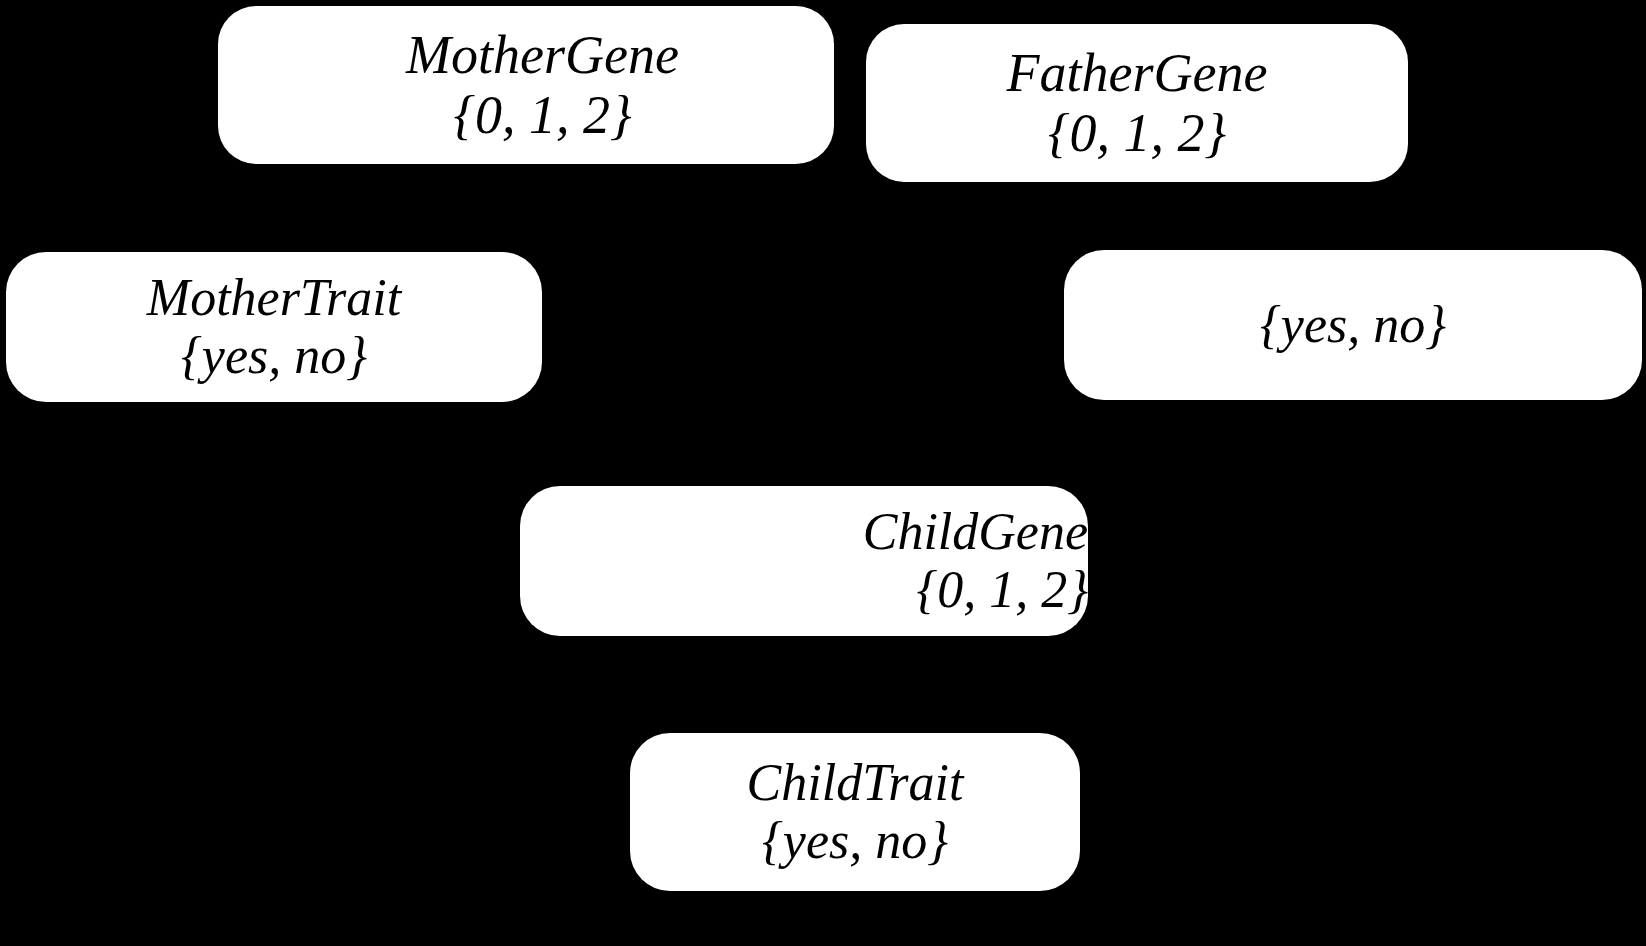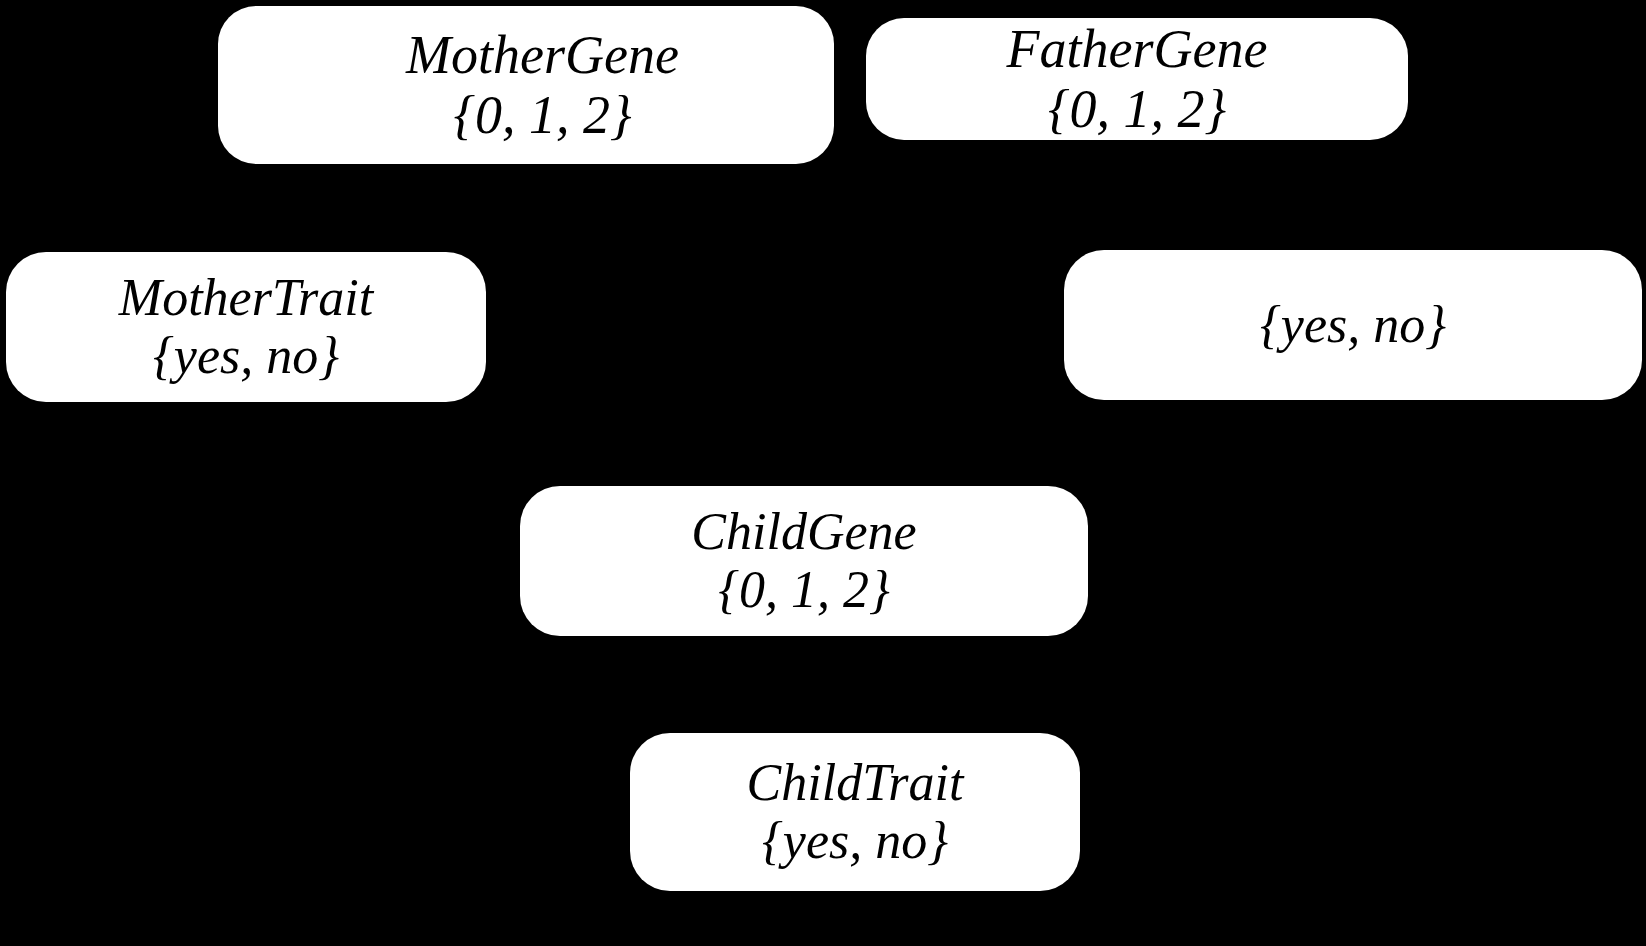--- a/index.html
+++ b/index.html
@@ -38,34 +38,34 @@
     display: block;
     white-space: nowrap;
   }
 
   
   #node-mother-gene {
     left: 218px;  top: 6px;    width: 616px;  height: 158px;
     font-size: 54px;  border-radius: 38px; padding-left: 33px;
   }
   #node-father-gene {
-    left: 866px;  top: 18px;    width: 542px;  height: 122px;
+    left: 866px;  top: 24px;    width: 542px;  height: 158px;
     font-size: 54px;  border-radius: 38px;
   }
   #node-mother-trait {
-    left: 6px;    top: 252px;  width: 480px;  height: 150px;
+    left: 6px;    top: 252px;  width: 536px;  height: 150px;
     font-size: 52px;  border-radius: 40px;
   }
   #node-father-trait {
     left: 1064px; top: 250px;  width: 578px;  height: 150px;
     font-size: 52px;  border-radius: 40px;
   }
   #node-child-gene {
     left: 520px;  top: 486px;  width: 568px;  height: 150px;
-    font-size: 52px;  border-radius: 40px;
+    font-size: 52px;  border-radius: 40px; align-items: flex-end;
   }
   #node-child-trait {
     left: 582px;  top: 733px;  width: 450px;  height: 158px;
     font-size: 52px;  border-radius: 40px; margin-left: 48px;
   }
 </style>
 </head>
 <body>
 
 <div id="canvas">

